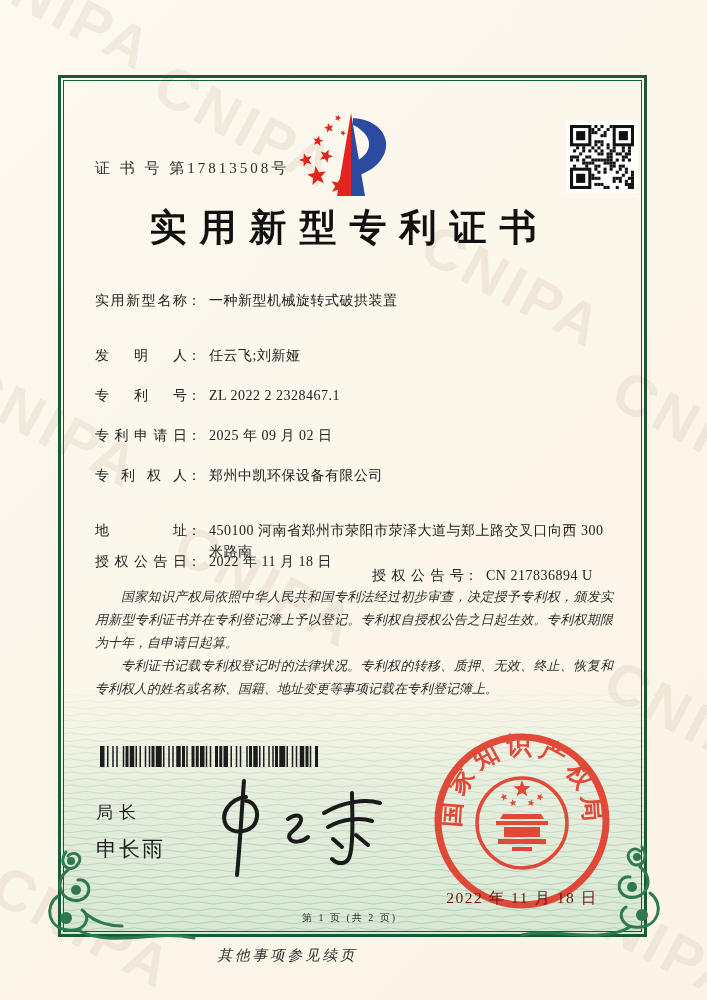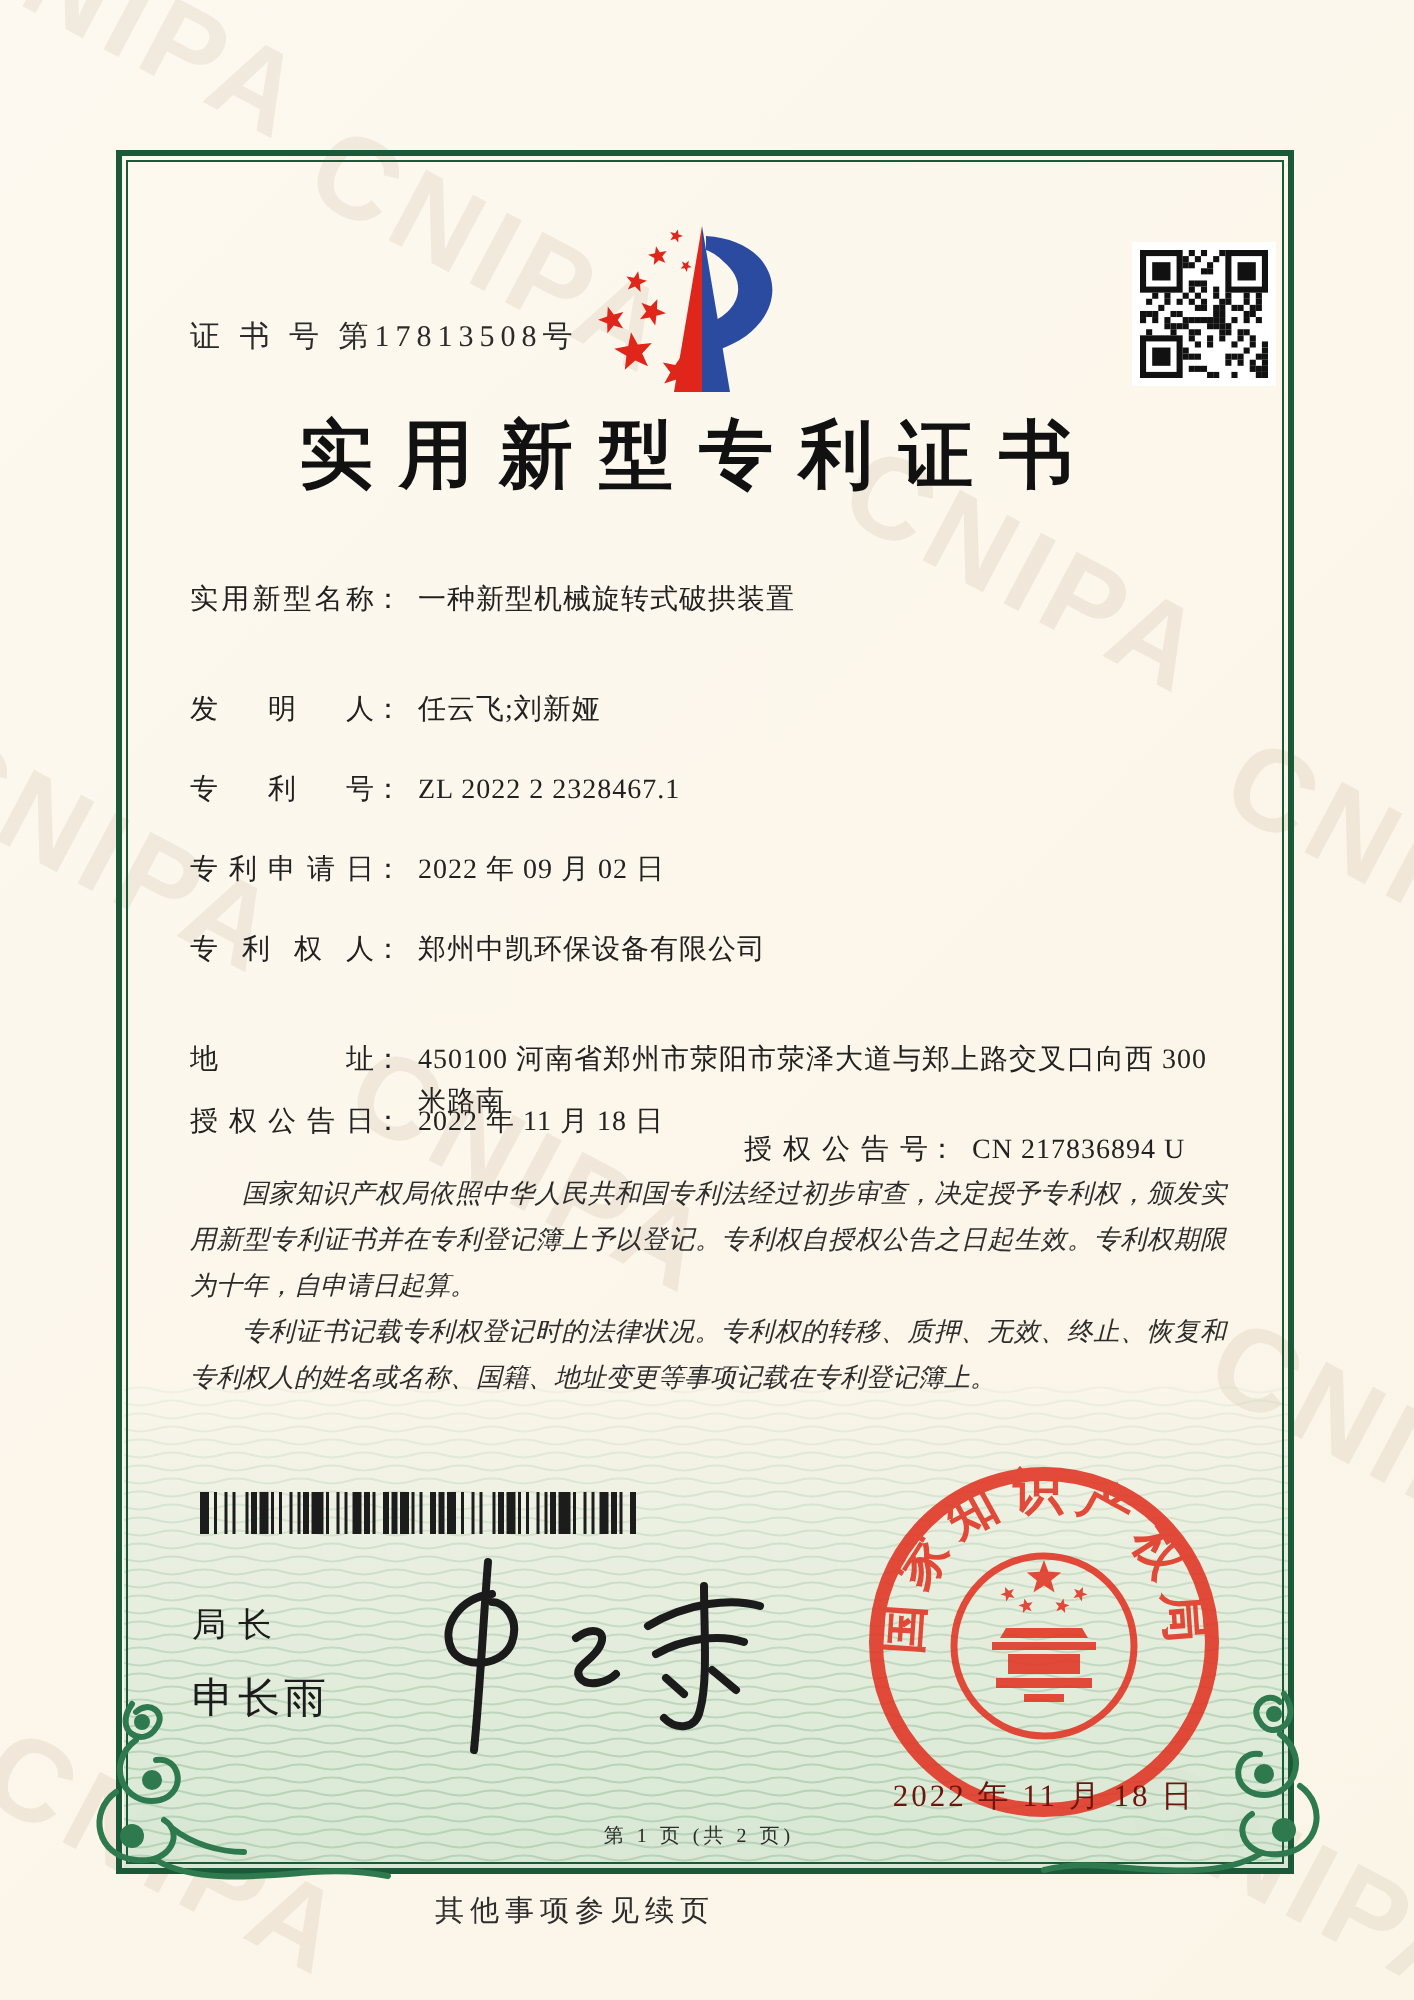--- a/index.html
+++ b/index.html
@@ -45,21 +45,21 @@
   #barcode{left:100px;top:746px;}
   .officer-title{left:96px;top:801px;font-size:17px;color:#1c1c1c;letter-spacing:6px;}
   .officer-name{left:96px;top:835px;font-size:21px;color:#1c1c1c;letter-spacing:2px;}
   #signature{left:200px;top:775px;}
   #seal{left:424px;top:731px;}
   #qr{left:566px;top:121px;}
   #logo{left:293px;top:108px;}
 
   .pageno{left:58px;top:911px;width:583px;text-align:center;font-size:10px;color:#2b2b2b;letter-spacing:2px;}
   .footnote{left:0;top:946px;width:575px;text-align:center;font-size:14.5px;
-            color:#2d2d2d;letter-spacing:3px;}
+            font-style:italic;color:#2d2d2d;letter-spacing:3px;}
 
   .orn{z-index:4;}
 </style>
 </head>
 <body>
 
 <div class="page">
 
   <div>
     <span class="wm" style="left:-35px;top:-25px">CNIPA</span>
@@ -277,21 +277,21 @@
     <span class="val">任云飞;刘新娅</span>
   </div>
   <div class="abs row" style="top:385px">
     <span class="lbl">专利号</span>
       <span class="colon">：</span>
     <span class="val num">ZL 2022 2 2328467.1</span>
   </div>
   <div class="abs row" style="top:425px">
     <span class="lbl">专利申请日</span>
       <span class="colon">：</span>
-    <span class="val num">2022 年 09 月 02 日</span>
+    <span class="val num">2025 年 09 月 02 日</span>
   </div>
   <div class="abs row" style="top:465px">
     <span class="lbl">专利权人</span>
       <span class="colon">：</span>
     <span class="val">郑州中凯环保设备有限公司</span>
   </div>
   <div class="abs row addr" style="top:520px">
     <span class="lbl">地址</span>
       <span class="colon">：</span>
     <span class="val">450100 河南省郑州市荥阳市荥泽大道与郑上路交叉口向西 300 米路南</span>

